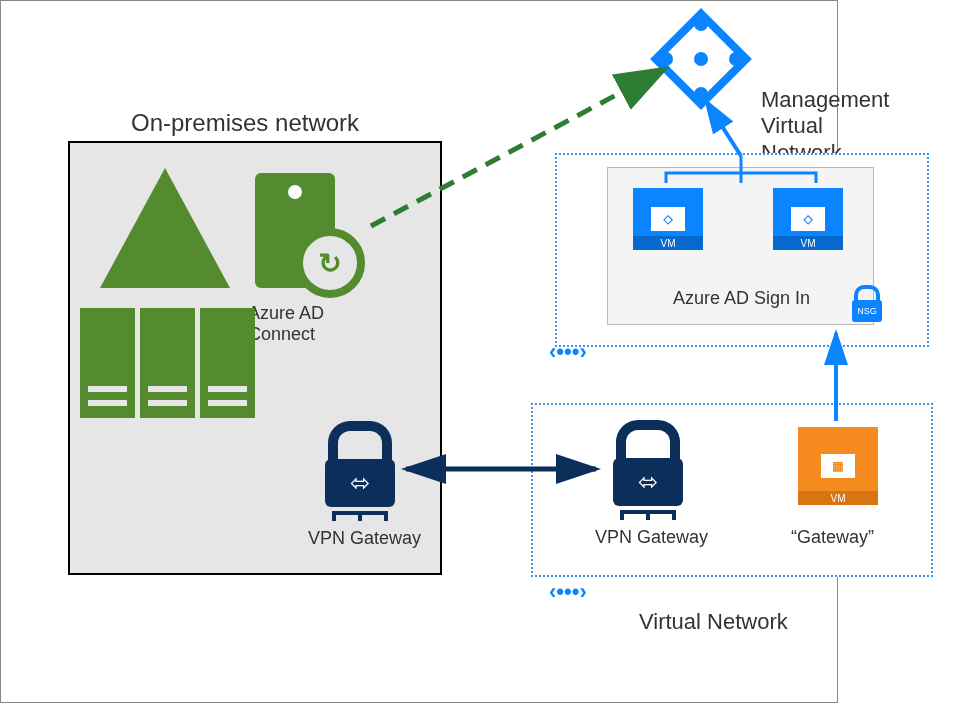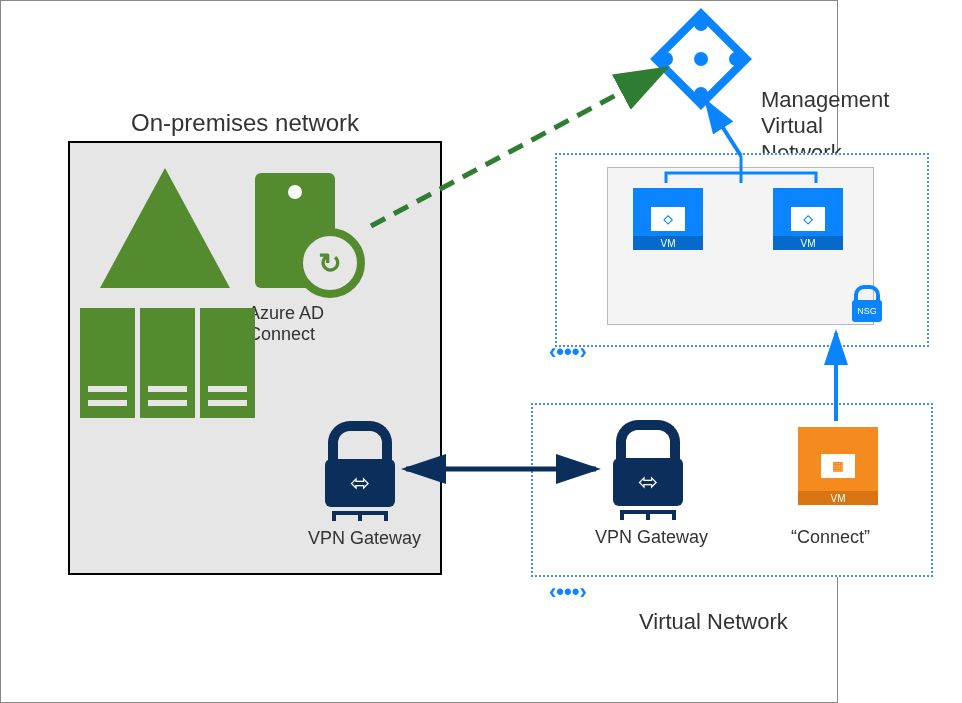--- a/index.html
+++ b/index.html
@@ -266,20 +266,21 @@
     <div class="inner-group" style="left:50px; top:12px; width:265px; height:156px;">
 
       <div class="vm" style="left:25px; top:20px;">
         <div class="screen">◇</div>
         <div class="bar">VM</div>
       </div>
       <div class="vm" style="left:165px; top:20px;">
         <div class="screen">◇</div>
         <div class="bar">VM</div>
       </div>
+      <div class="label small-label" style="left:65px; top:120px; position:absolute;">Azure AD Sign In</div>
     </div>
 
     <div class="nsg" style="left:290px; top:130px;">
       <div class="shk"></div>
       <div class="bd">NSG</div>
     </div>
   </div>
 
   <div class="peer" style="left:548px; top:338px;">‹•••›</div>
   <div class="peer" style="left:548px; top:578px;">‹•••›</div>
@@ -295,21 +296,21 @@
           <span></span>
           <span></span>
         </div>
     </div>
     <div class="label small-label" style="left:62px; top:122px; position:absolute;">VPN Gateway</div>
 
     <div class="vm orange" style="left:265px; top:22px; width:80px; height:78px;">
       <div class="screen">▦</div>
       <div class="bar">VM</div>
     </div>
-    <div class="label small-label" style="left:258px; top:122px; position:absolute;">“Connect”</div>
+    <div class="label small-label" style="left:258px; top:122px; position:absolute;">“Gateway”</div>
   </div>
 
   <div class="label multi" style="left:638px; top:582px; font-size:22px;">
     <br>
     <span>Virtual Network</span>
   </div>
 
   <svg class="overlay">
     <defs>
       <marker id="arrow-navy" markerWidth="10" markerHeight="10" refX="8" refY="3" orient="auto">

